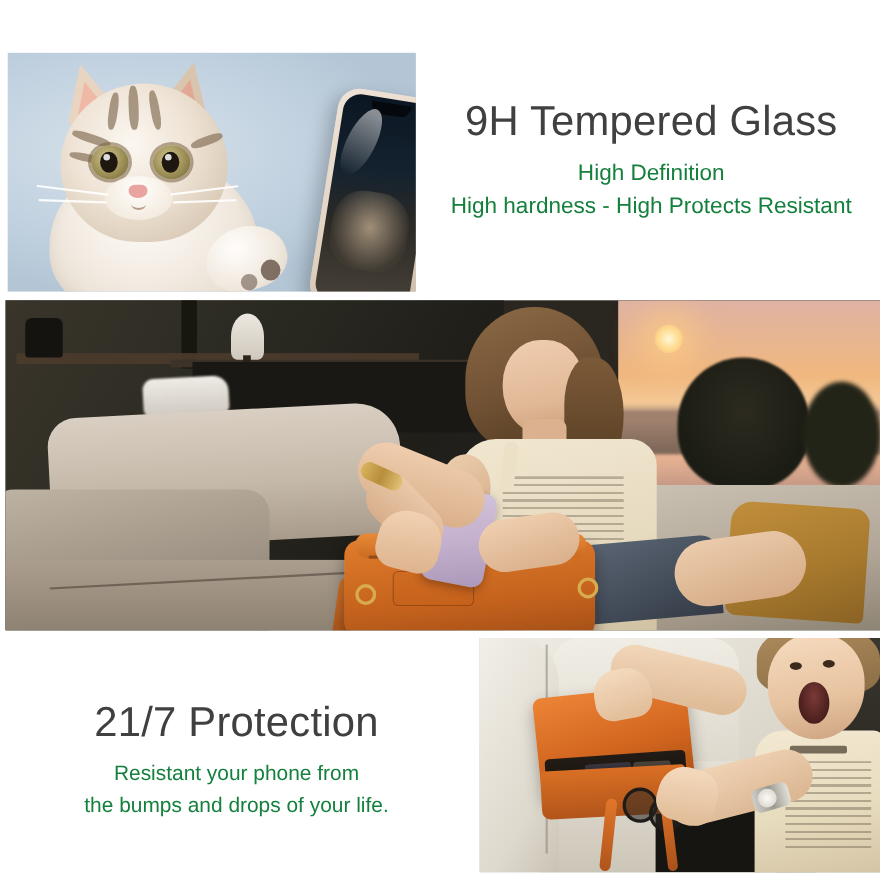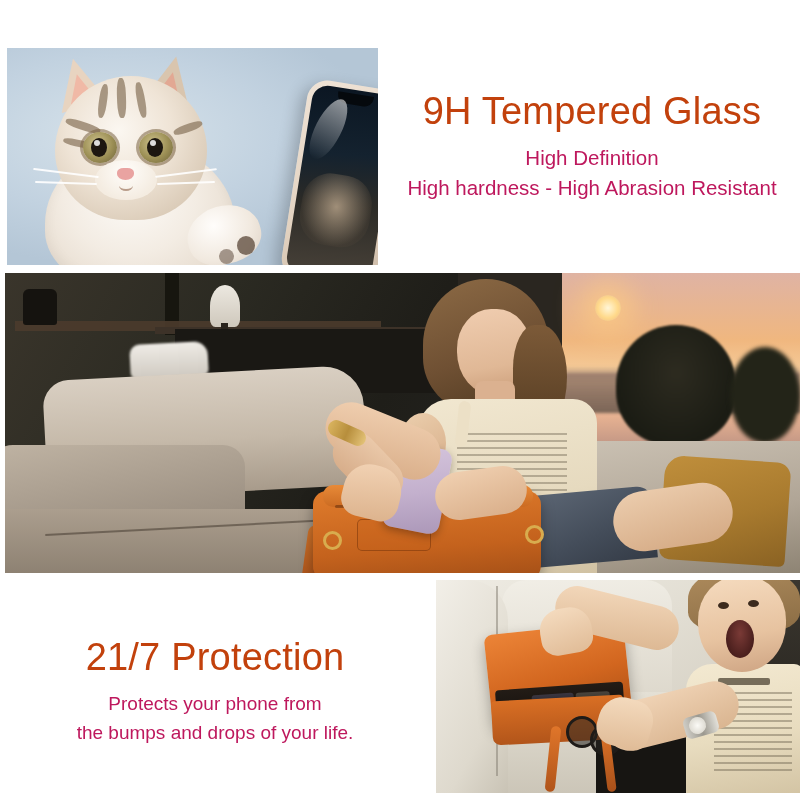--- a/index.html
+++ b/index.html
@@ -233,22 +233,22 @@
   .t-torso{position:absolute;left:250px;top:84px;width:118px;height:130px;border-radius:26px 10px 0 0;
     background:linear-gradient(170deg,#f3e9d1 0%,#e8dcbf 55%,#d3c4a4 100%);}
   .t-print{position:absolute;left:278px;top:112px;width:78px;height:82px;opacity:.45;
     background:repeating-linear-gradient(180deg,#6f6551 0 2px,transparent 2px 7px);}
   .t-brand{position:absolute;left:282px;top:98px;width:52px;height:7px;background:#4d4434;opacity:.75;border-radius:2px;}
 
   
   .txt-block{position:absolute;text-align:center;color:#111;}
   #text-glass{left:392px;top:88px;width:400px;}
   #text-protect{left:18px;top:634px;width:394px;}
-  .headline{font-size:38px;line-height:46px;font-weight:400;color:#c2410c;letter-spacing:.2px;margin:0;}
-  .sub{font-size:20.5px;line-height:30px;color:#be185d;margin:0;}
+  .headline{font-size:38px;line-height:46px;font-weight:400;color:#404040;letter-spacing:.2px;margin:0;}
+  .sub{font-size:20.5px;line-height:30px;color:#15803d;margin:0;}
   .sub.first{margin-top:9px;}
   #text-protect .headline{font-size:38px;}
   #text-protect .sub{font-size:19px;line-height:29px;}
 </style>
 </head>
 <body>
 
 <div class="page">
 
   <div class="photo" id="panel-cat">
@@ -285,21 +285,21 @@
         <div class="cat-phone-refl"></div>
         <div class="cat-phone-glare"></div>
       </div>
 
     </div>
   </div>
 
   <div class="txt-block" id="text-glass">
     <p class="headline">9H Tempered Glass</p>
     <p class="sub first">High Definition</p>
-    <p class="sub">High hardness - High Abrasion Resistant</p>
+    <p class="sub">High hardness - High Protects Resistant</p>
   </div>
 
   <div class="photo" id="panel-couch">
     <div class="room-dark"></div>
     <div class="wall-panel"></div>
     <div class="shelf"></div>
     <div class="shelf2"></div>
     <div class="vase-dark"></div>
     <div class="lamp"></div>
     <div class="lamp-stem"></div>
@@ -341,21 +341,21 @@
     <div class="lens c"></div>
     <div class="w-arm"></div>
     <div class="w-forearm"></div>
     <div class="bracelet"></div>
     <div class="w-hand"></div>
     <div class="w-hand2"></div>
   </div>
 
   <div class="txt-block" id="text-protect">
     <p class="headline">21/7 Protection</p>
-    <p class="sub first">Protects your phone from</p>
+    <p class="sub first">Resistant your phone from</p>
     <p class="sub">the bumps and drops of your life.</p>
   </div>
 
   <div class="photo" id="panel-theft">
     <div class="wall-dk"></div>
     <div class="sofa-white"></div>
     <div class="sofa-backc"></div>
     <div class="sofa-seatc"></div>
     <div class="sofa-arm"></div>
     <div class="arm-seam"></div>

